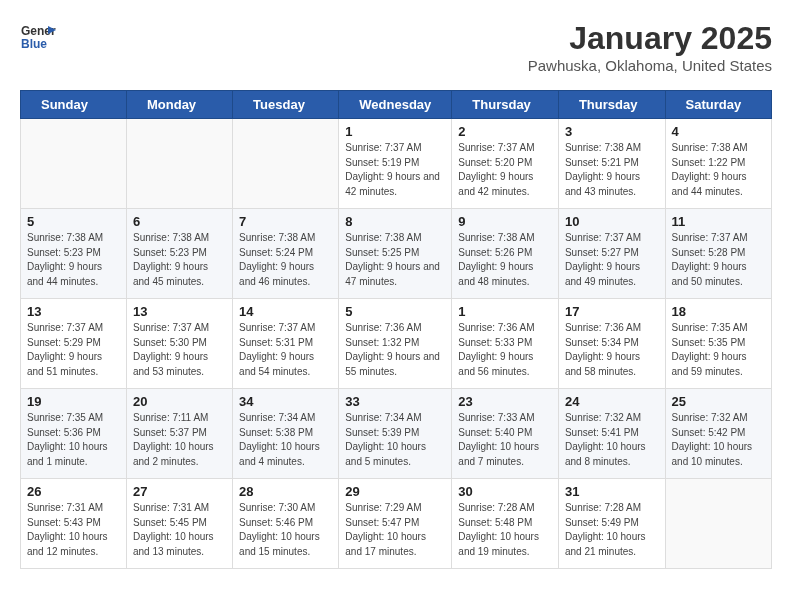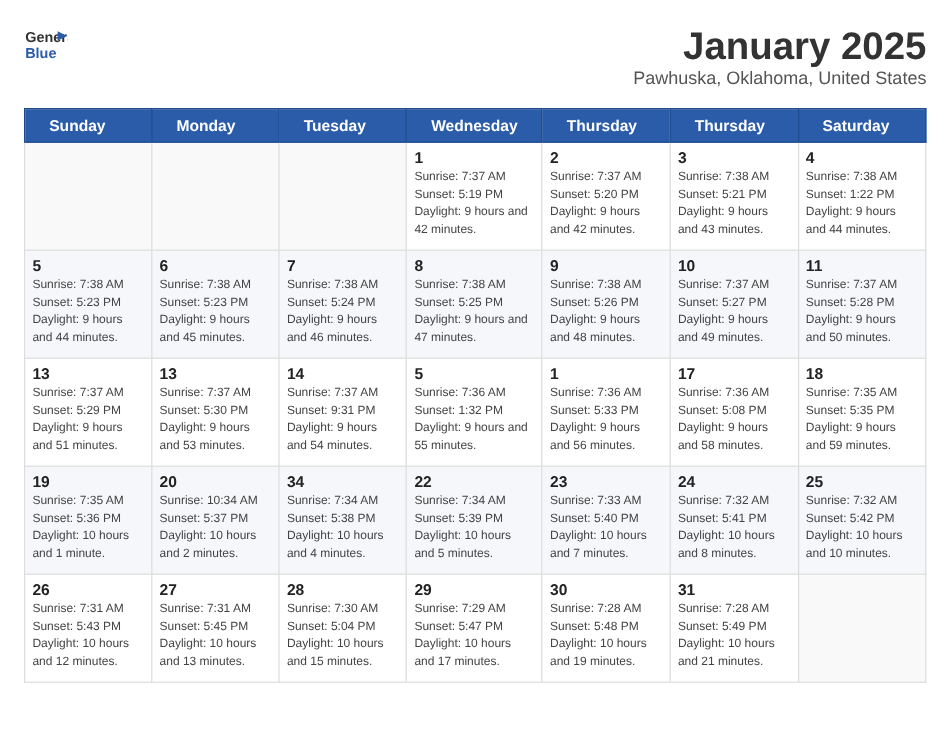--- a/index.html
+++ b/index.html
@@ -196,69 +196,69 @@
         </td>
         <td>
           <span class="day-num">13</span>
           <div class="day-info">Sunrise: 7:37 AM
 Sunset: 5:30 PM
 Daylight: 9 hours and 53 minutes.</div>
         </td>
         <td>
           <span class="day-num">14</span>
           <div class="day-info">Sunrise: 7:37 AM
-Sunset: 9:31 PM
+Sunset: 5:31 PM
 Daylight: 9 hours and 54 minutes.</div>
         </td>
         <td>
           <span class="day-num">5</span>
           <div class="day-info">Sunrise: 7:36 AM
 Sunset: 1:32 PM
 Daylight: 9 hours and 55 minutes.</div>
         </td>
         <td>
           <span class="day-num">1</span>
           <div class="day-info">Sunrise: 7:36 AM
 Sunset: 5:33 PM
 Daylight: 9 hours and 56 minutes.</div>
         </td>
         <td>
           <span class="day-num">17</span>
           <div class="day-info">Sunrise: 7:36 AM
-Sunset: 5:08 PM
+Sunset: 5:34 PM
 Daylight: 9 hours and 58 minutes.</div>
         </td>
         <td>
           <span class="day-num">18</span>
           <div class="day-info">Sunrise: 7:35 AM
 Sunset: 5:35 PM
 Daylight: 9 hours and 59 minutes.</div>
         </td>
       </tr>
       <tr>
         <td>
           <span class="day-num">19</span>
           <div class="day-info">Sunrise: 7:35 AM
 Sunset: 5:36 PM
 Daylight: 10 hours and 1 minute.</div>
         </td>
         <td>
           <span class="day-num">20</span>
-          <div class="day-info">Sunrise: 10:34 AM
+          <div class="day-info">Sunrise: 7:11 AM
 Sunset: 5:37 PM
 Daylight: 10 hours and 2 minutes.</div>
         </td>
         <td>
           <span class="day-num">34</span>
           <div class="day-info">Sunrise: 7:34 AM
 Sunset: 5:38 PM
 Daylight: 10 hours and 4 minutes.</div>
         </td>
         <td>
-          <span class="day-num">22</span>
+          <span class="day-num">33</span>
           <div class="day-info">Sunrise: 7:34 AM
 Sunset: 5:39 PM
 Daylight: 10 hours and 5 minutes.</div>
         </td>
         <td>
           <span class="day-num">23</span>
           <div class="day-info">Sunrise: 7:33 AM
 Sunset: 5:40 PM
 Daylight: 10 hours and 7 minutes.</div>
         </td>
@@ -284,21 +284,21 @@
         </td>
         <td>
           <span class="day-num">27</span>
           <div class="day-info">Sunrise: 7:31 AM
 Sunset: 5:45 PM
 Daylight: 10 hours and 13 minutes.</div>
         </td>
         <td>
           <span class="day-num">28</span>
           <div class="day-info">Sunrise: 7:30 AM
-Sunset: 5:04 PM
+Sunset: 5:46 PM
 Daylight: 10 hours and 15 minutes.</div>
         </td>
         <td>
           <span class="day-num">29</span>
           <div class="day-info">Sunrise: 7:29 AM
 Sunset: 5:47 PM
 Daylight: 10 hours and 17 minutes.</div>
         </td>
         <td>
           <span class="day-num">30</span>

